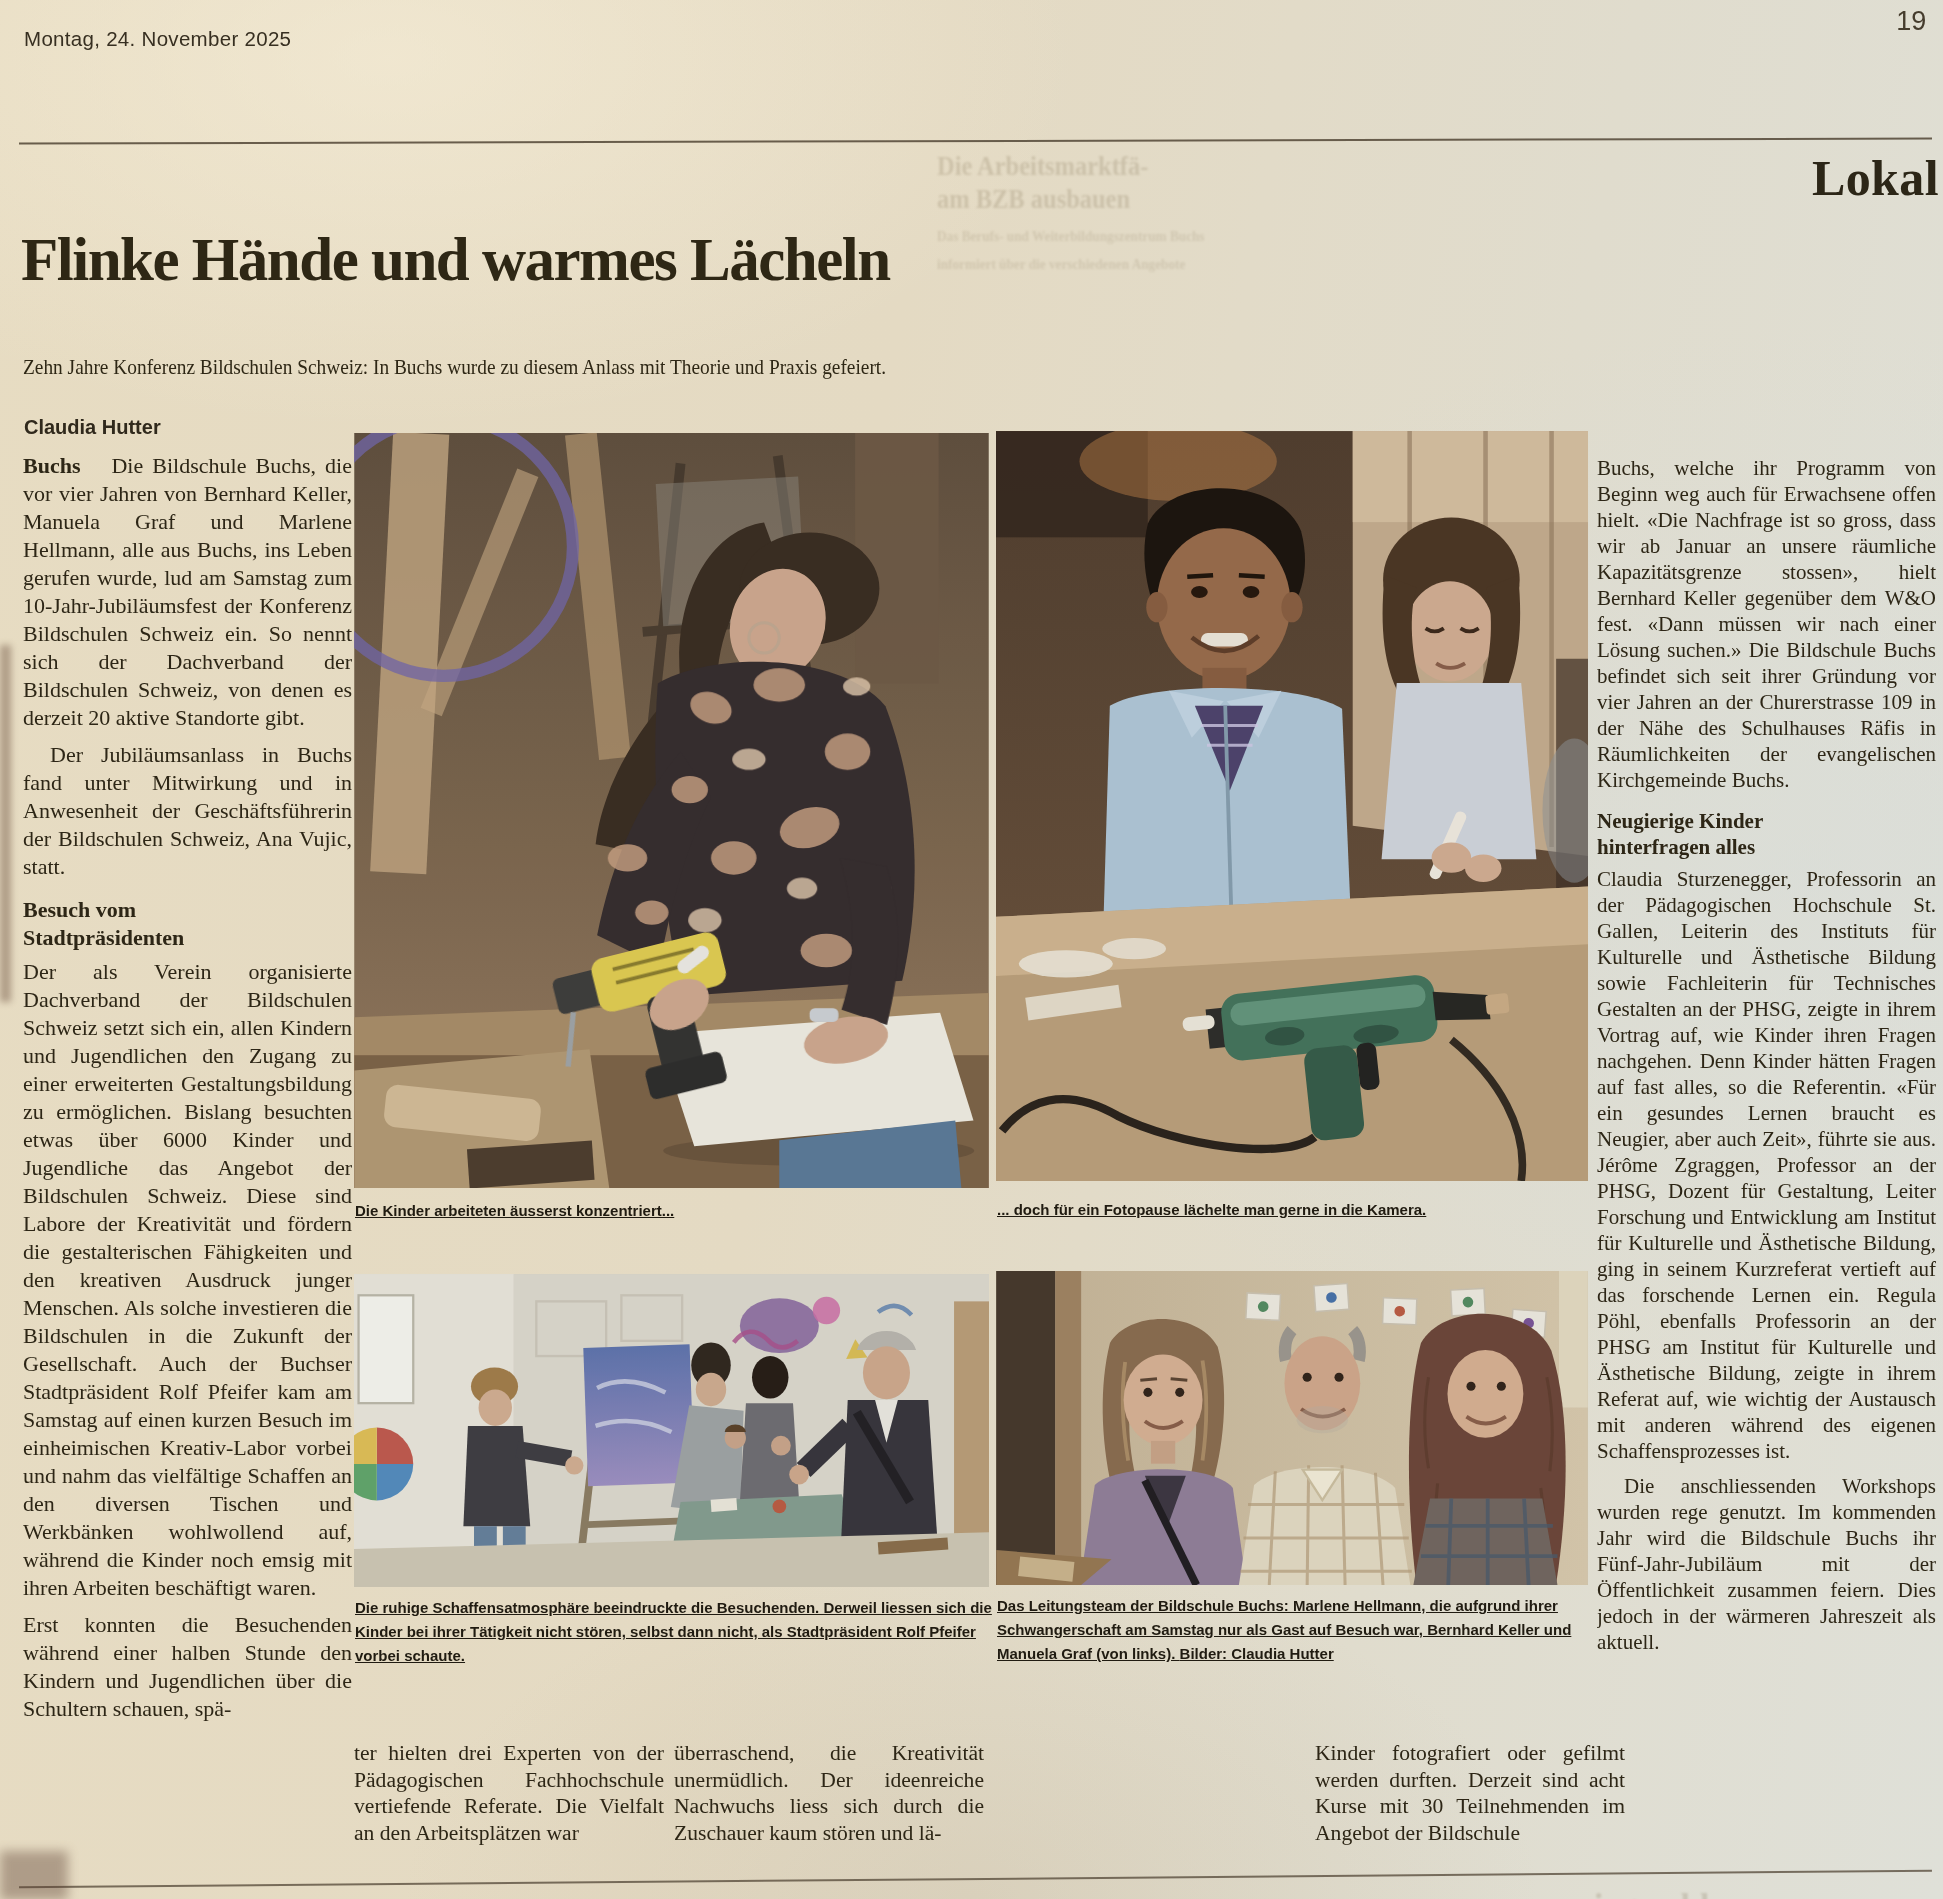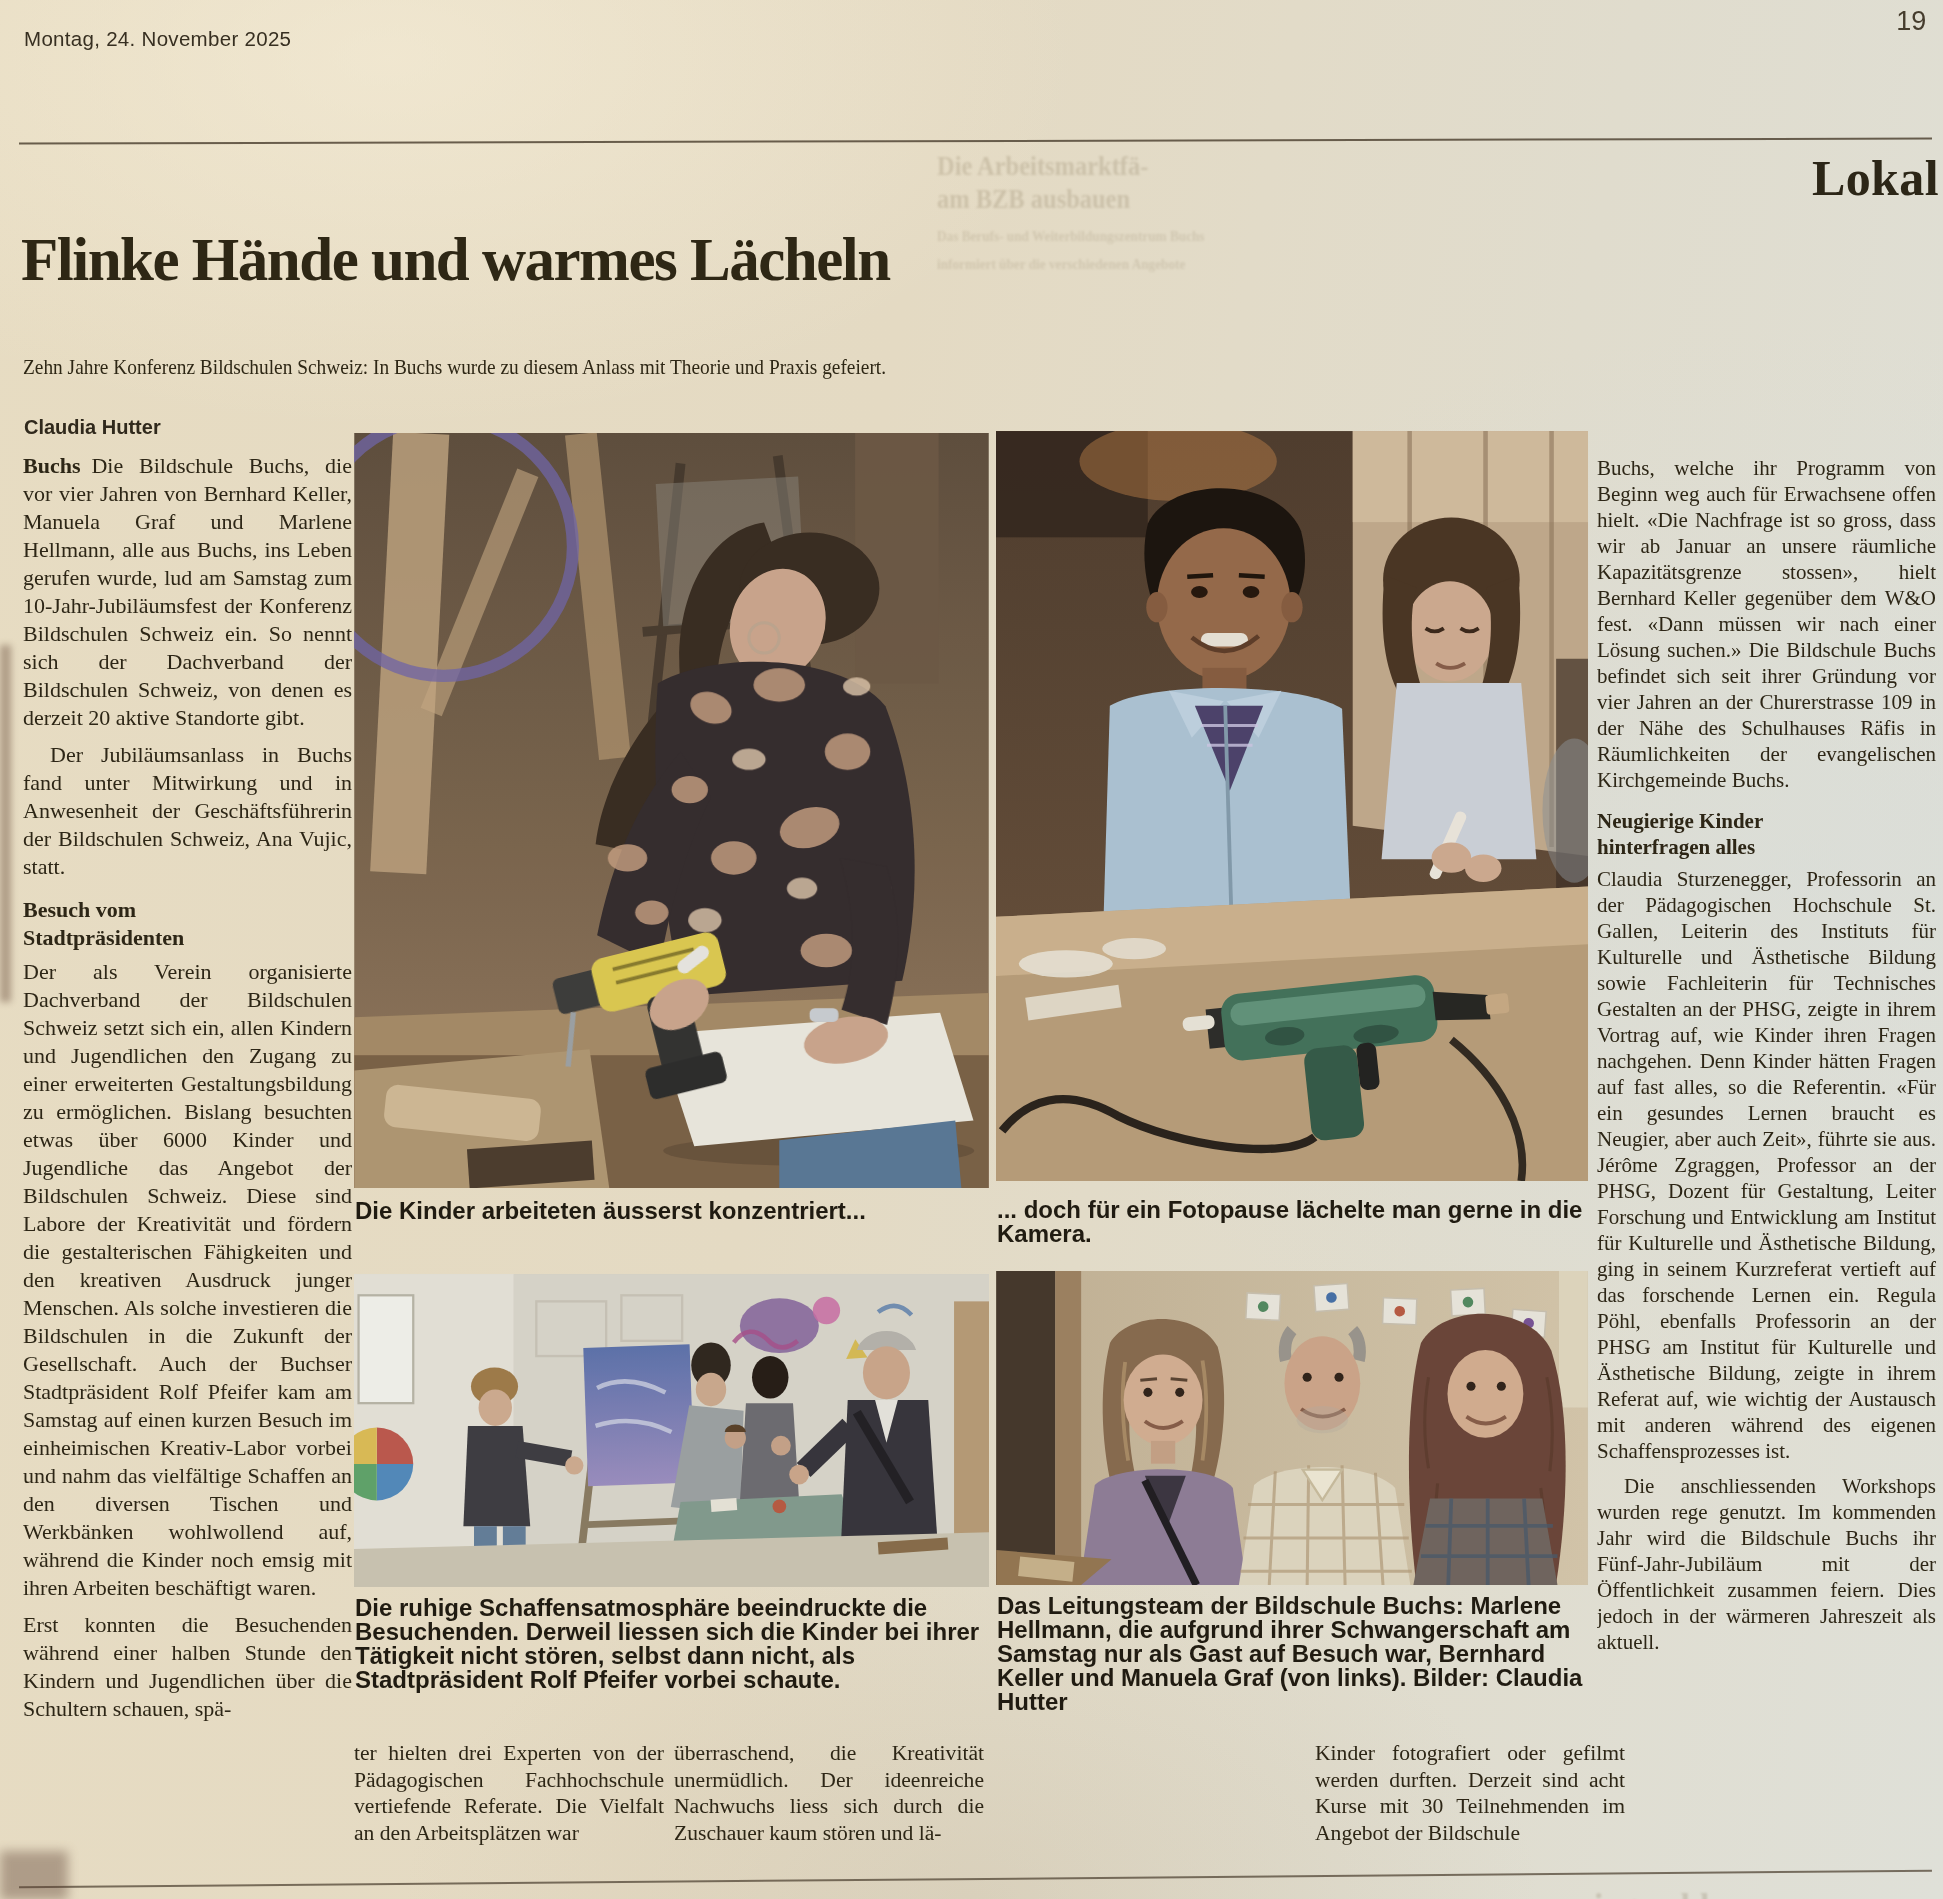--- a/index.html
+++ b/index.html
@@ -23,30 +23,30 @@
   .rule{position:absolute;background:#514535;opacity:.85;}
 
   .headline{position:absolute;left:21px;top:225px;font-size:61px;font-weight:700;letter-spacing:-1.5px;color:#2e2715;white-space:nowrap;}
   .subhead{position:absolute;left:23px;top:354px;font-size:22px;color:#2e2715;white-space:nowrap;transform:scaleX(.88);transform-origin:left top;}
   .byline{position:absolute;left:24px;top:416px;font-size:20px;font-weight:700;color:#30291c;}
 
   .bodycol{position:absolute;text-align:justify;overflow:hidden;color:#2d2616;}
   .bodycol p{margin:0 0 9px 0;}
   .bodycol p.indent{text-indent:27px;}
   .colhead{font-weight:700;white-space:pre-line;margin:15px 0 6px 0;font-size:inherit;line-height:inherit;}
-  .lede{font-weight:700;margin-right:11px;}
+  .lede{font-weight:700;margin-right:31px;}
 
   #col-left{left:23px;top:452px;width:329px;height:1429px;font-size:22px;line-height:28px;}
   #col-right{left:1597px;top:455px;width:339px;height:1424px;font-size:21px;line-height:26px;}
   .contcol{top:1740px;width:310px;height:141px;font-size:21.6px;line-height:26.6px;}
 
   .photo{position:absolute;overflow:hidden;box-shadow:0 0 0 0.8px rgba(90,75,55,.25) inset;filter:saturate(.88) contrast(.96);}
   .photo svg{display:block;}
 
-  .caption{position:absolute;font-family:"Liberation Sans",sans-serif;font-weight:700;font-size:24px;line-height:24px;color:#201b11;}
+  .caption{position:absolute;font-family:"Liberation Sans",sans-serif;font-weight:700;font-size:15px;line-height:24px;color:#201b11;text-decoration:underline;}
   .credit{font-weight:700;}
 
   .ghost{position:absolute;color:#6f5e3e;font-family:"Liberation Serif",serif;font-weight:700;pointer-events:none;}
   .ghost .gl{white-space:nowrap;transform:scaleX(.92);transform-origin:left top;}
   #ghost-top{left:937px;top:150px;opacity:.20;filter:blur(1.1px);}
   #ghost-top .big{font-size:26.6px;line-height:33px;}
   #ghost-top .small{font-size:14.4px;line-height:18px;margin-top:10.6px;opacity:.8;}
   #ghost-bottom{left:1517px;top:1887px;opacity:.2;filter:blur(0.9px);font-size:35px;white-space:nowrap;}
 
   .edge-shadow{position:absolute;pointer-events:none;}

